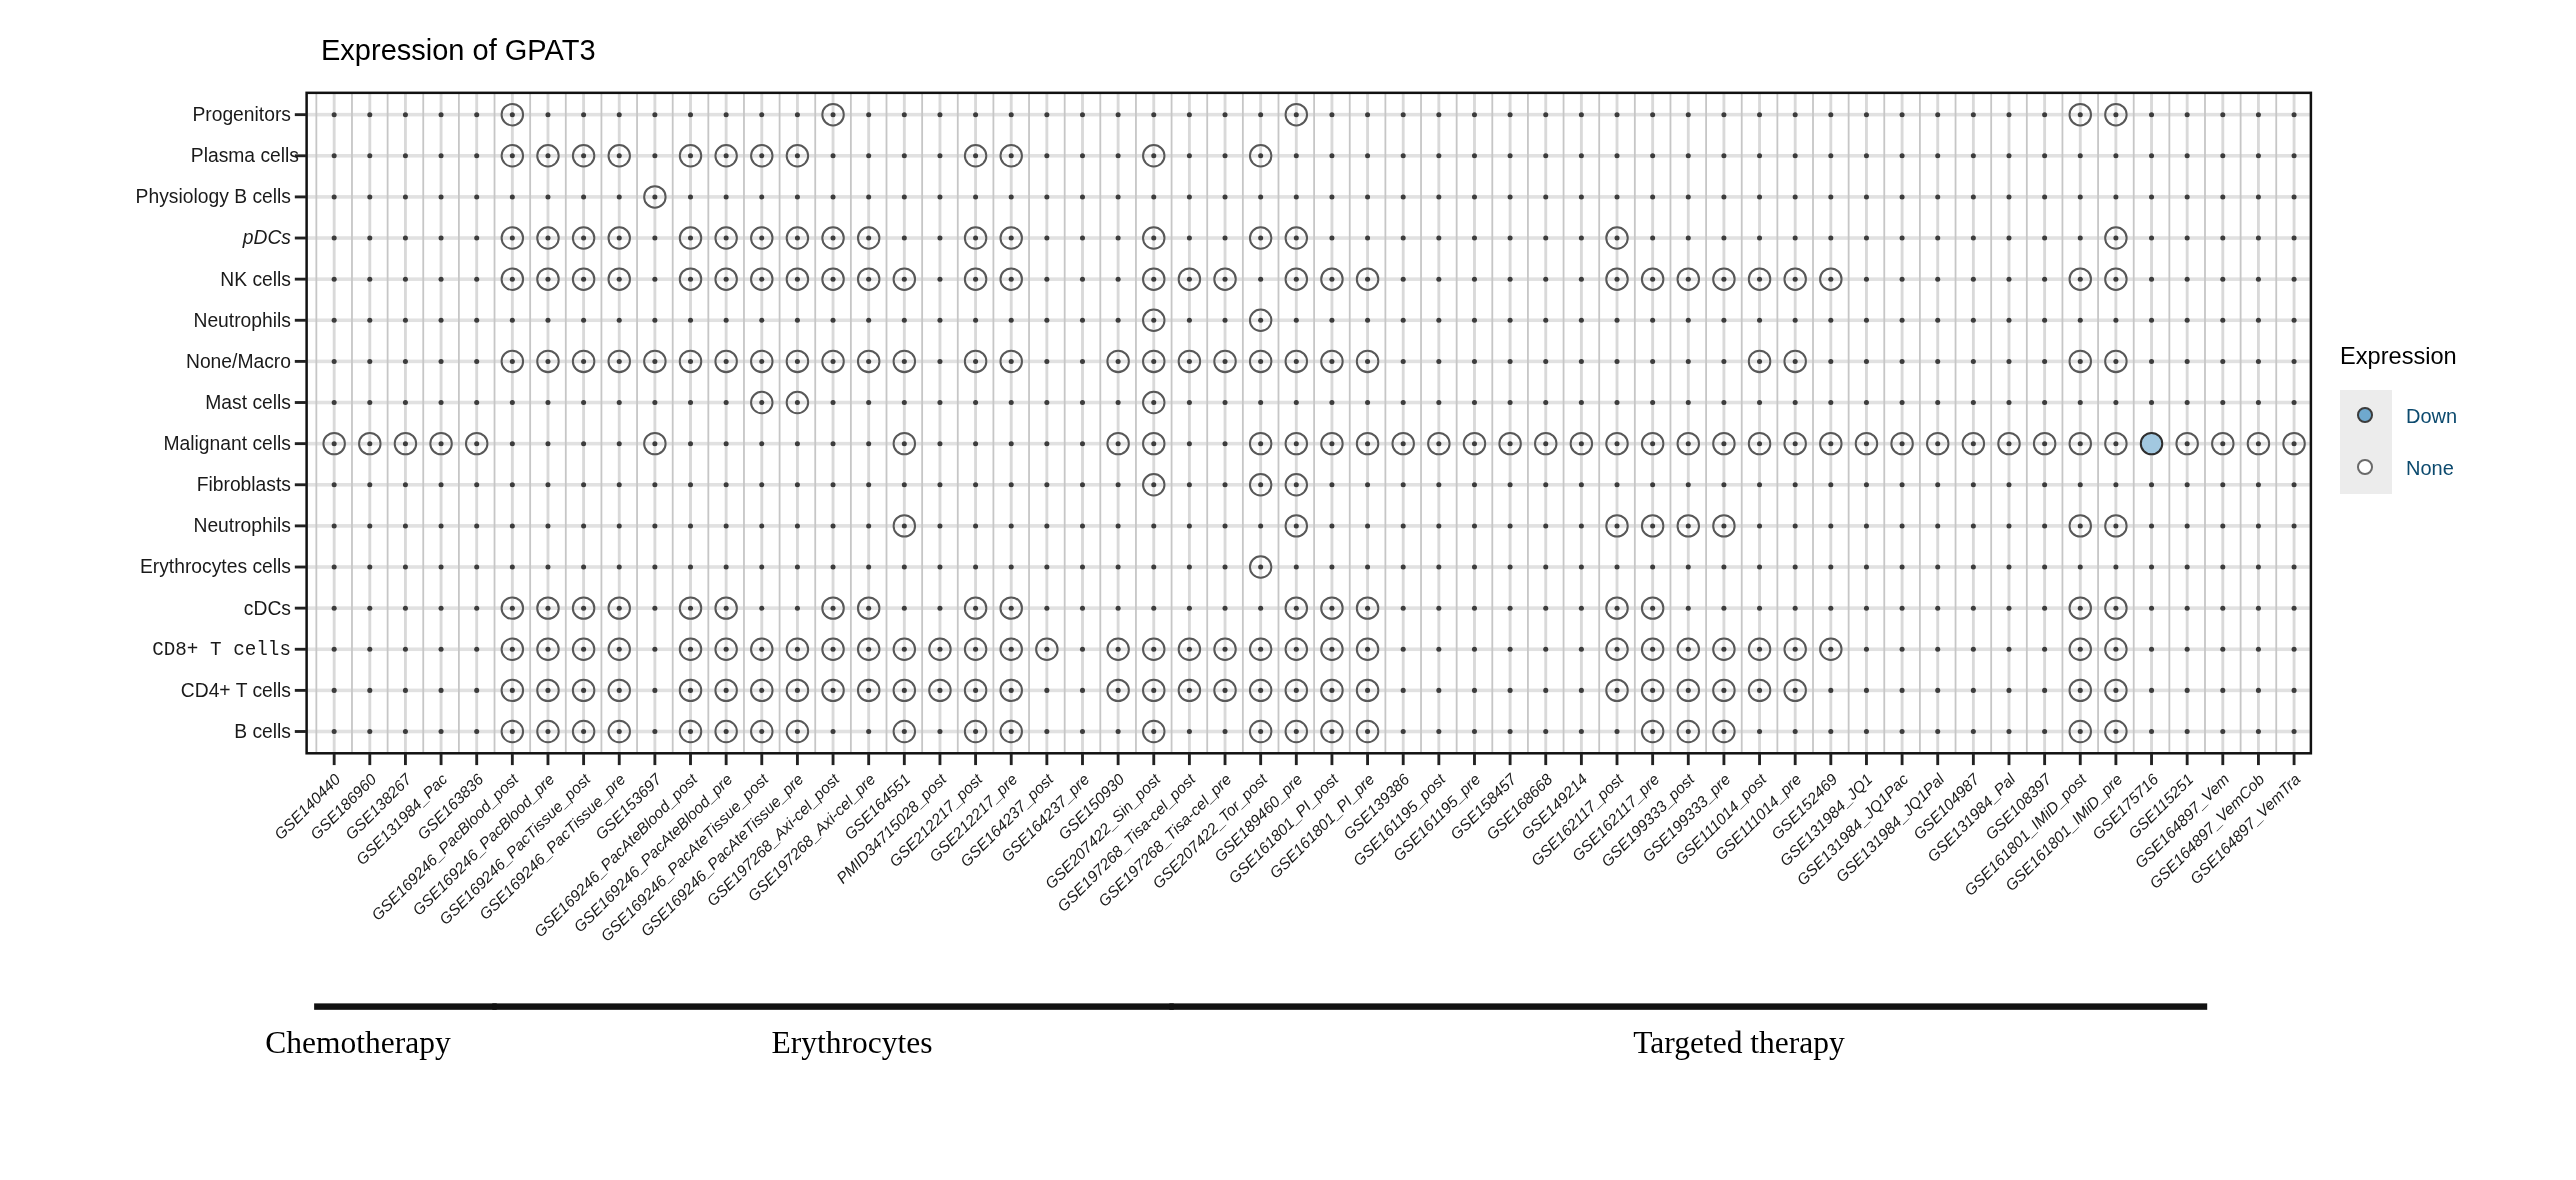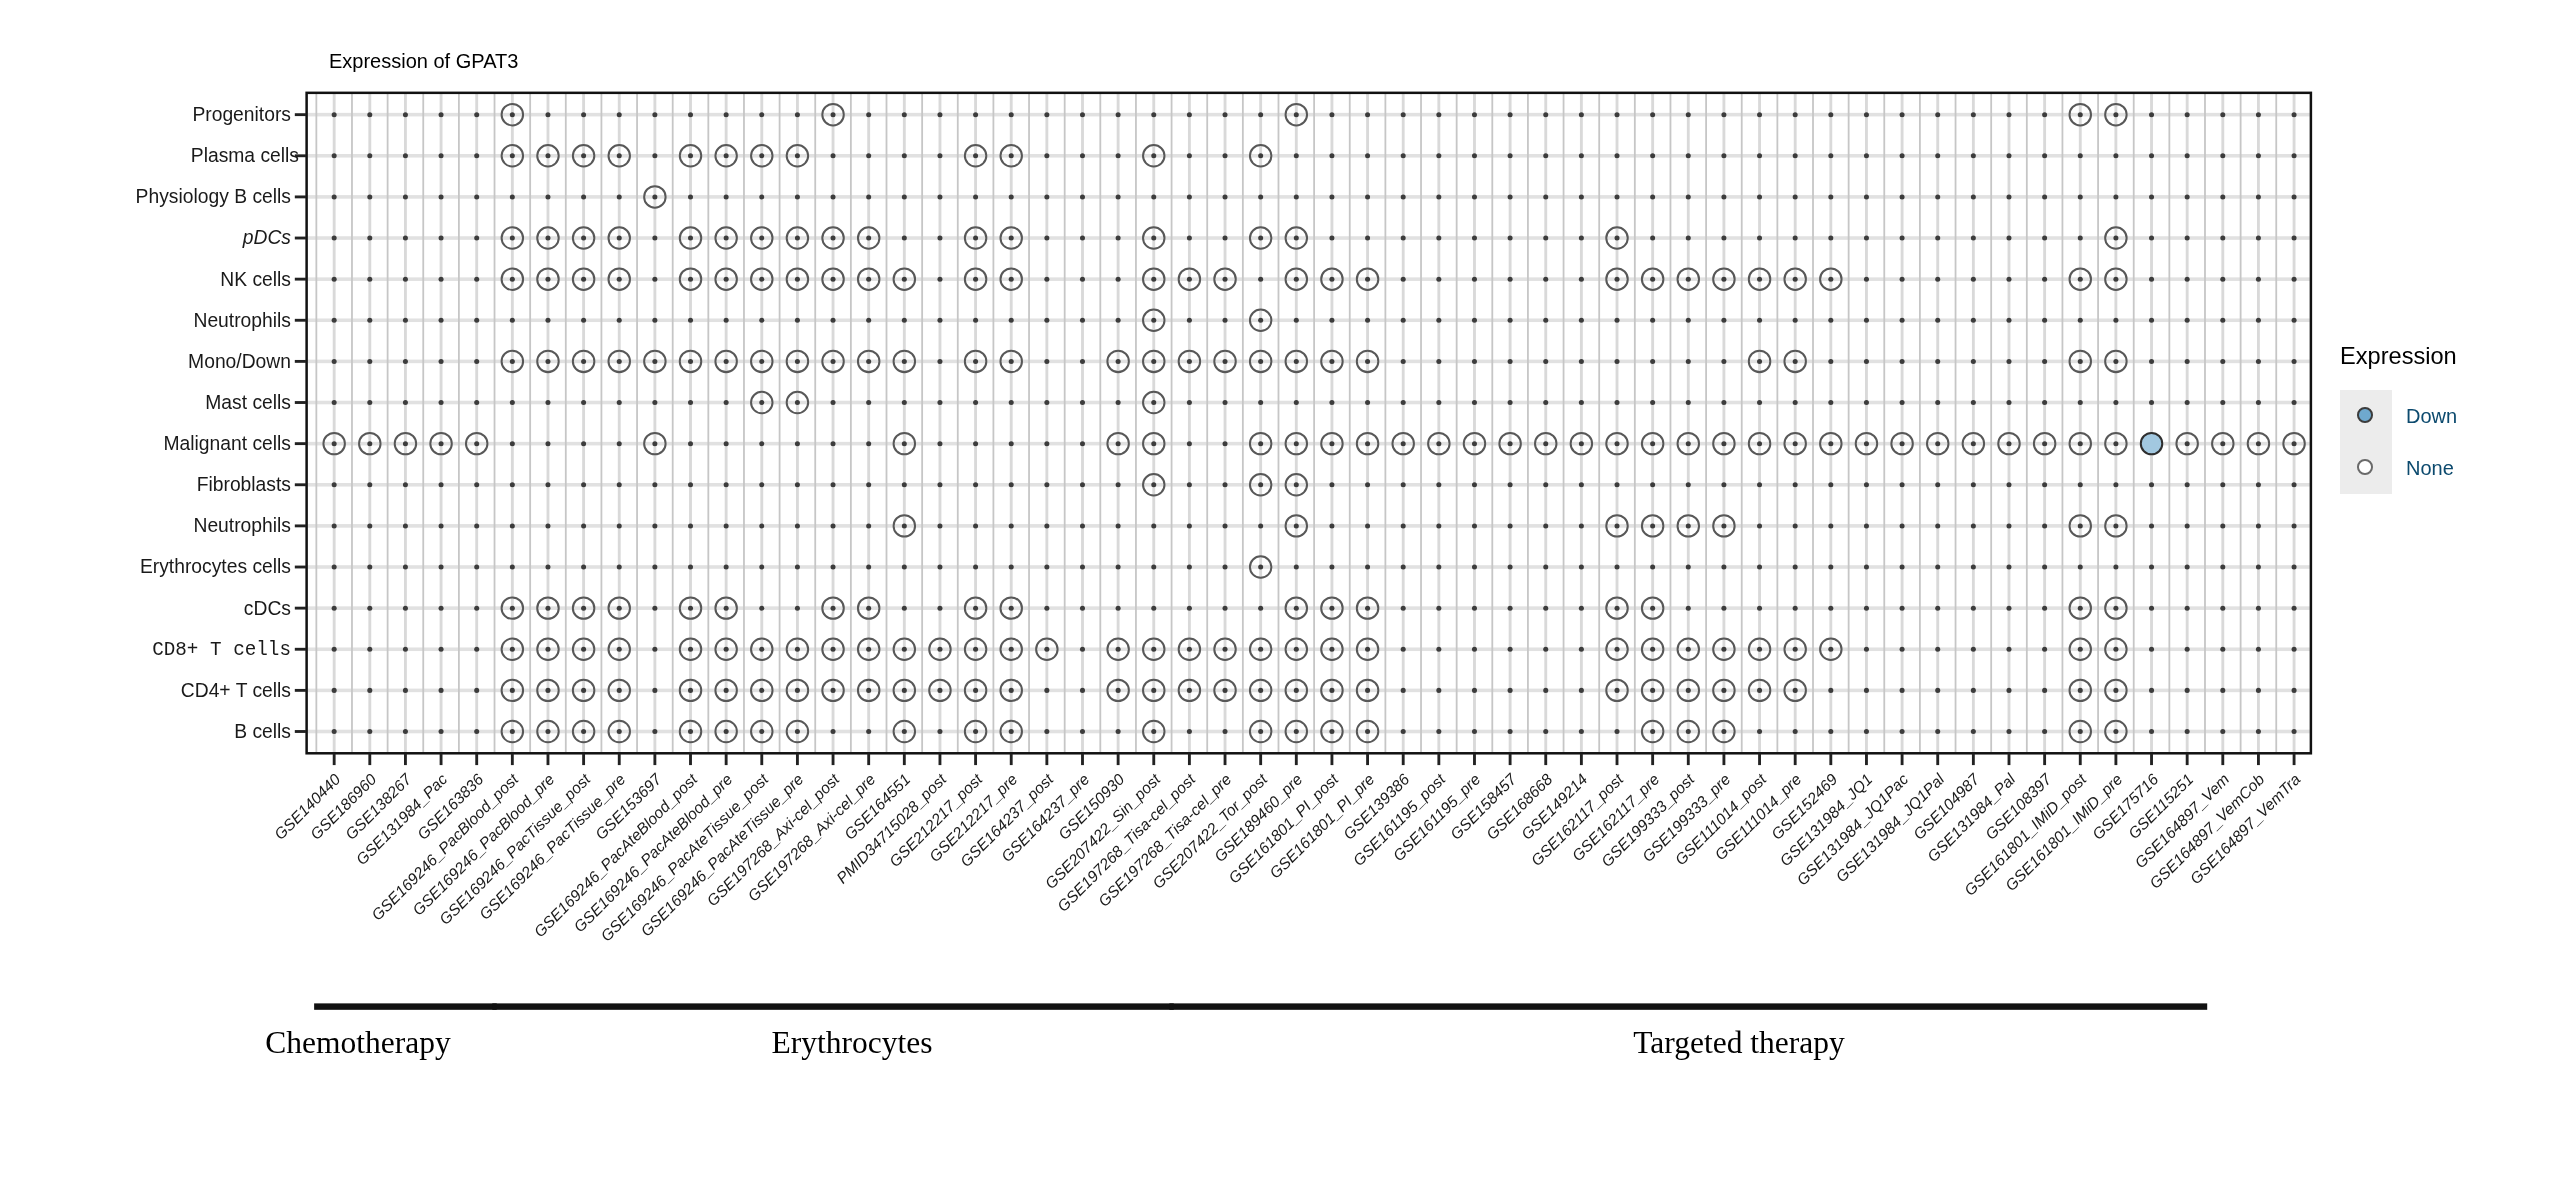--- a/index.html
+++ b/index.html
@@ -1,17 +1,17 @@
 <!DOCTYPE html>
 <html style="font-size:11.4px"><head>
 <meta charset="utf-8">
 <style>
   html,body{margin:0;padding:0;background:#ffffff;}
   body{width:2576px;height:1181px;position:relative;font-family:"Liberation Sans",sans-serif;overflow:hidden;}
-  #plot-title{position:absolute;left:329px;top:34px;font-size:20px;color:#000;margin-top:16px;}
+  #plot-title{position:absolute;left:321px;top:34px;font-size:29px;color:#000;}
   #panel-svg{position:absolute;left:0;top:0;}
   .ylab{position:absolute;width:215px;text-align:right;font-size:19.3px;color:#1a1a1a;line-height:23px;}
   .xlab{position:absolute;width:308px;height:21.5px;text-align:right;font-size:15.7px;font-style:italic;color:#1b1b1b;line-height:21.5px;transform-origin:100% 0;transform:rotate(-45deg);white-space:nowrap;}
   #legend{position:absolute;left:2340px;top:343px;}
   #legend-title{font-size:23.6px;color:#000;margin-bottom:20px;}
   .lg-row{position:relative;height:52px;}
   .lg-key{position:absolute;left:0;top:0;width:52px;height:52px;background:#ececec;}
   .lg-dot{position:absolute;left:17px;top:17px;width:15.7px;height:15.7px;border-radius:50%;box-sizing:border-box;}
   .lg-label{position:absolute;left:66px;top:0;line-height:52px;font-size:20px;color:#0c4a6e;white-space:nowrap;}
   .grp-label{position:absolute;top:1025px;font-size:31.5px;font-family:"Liberation Serif",serif;color:#000;transform:translateX(-50%);white-space:nowrap;}
@@ -1386,21 +1386,21 @@
 <div class="grp-label" id="grp-0" style="left: 358px;">Chemotherapy</div>
 <div class="grp-label" id="grp-1" style="left: 852px;">Erythrocytes</div>
 <div class="grp-label" id="grp-2" style="left: 1739px;">Targeted therapy</div>
 
 <div class="ylab" style="left: 76px; top: 103px;">Progenitors</div>
 <div class="ylab" style="left: 84px; top: 144px;">Plasma cells</div>
 <div class="ylab" style="left: 76px; top: 185px;">Physiology B cells</div>
 <div class="ylab" style="left: 76px; top: 226px; font-style: italic;">pDCs</div>
 <div class="ylab" style="left: 76px; top: 268px;">NK cells</div>
 <div class="ylab" style="left: 76px; top: 309px;">Neutrophils</div>
-<div class="ylab" style="left: 76px; top: 350px;">Mono/Down</div>
+<div class="ylab" style="left: 76px; top: 350px;">None/Macro</div>
 <div class="ylab" style="left: 76px; top: 391px;">Mast cells</div>
 <div class="ylab" style="left: 76px; top: 432px;">Malignant cells</div>
 <div class="ylab" style="left: 76px; top: 473px;">Fibroblasts</div>
 <div class="ylab" style="left: 76px; top: 514px;">Neutrophils</div>
 <div class="ylab" style="left: 76px; top: 555px;">Erythrocytes cells</div>
 <div class="ylab" style="left: 76px; top: 597px;">cDCs</div>
 <div class="ylab" style="left: 76px; top: 639px; font-family: Liberation Mono, monospace;">CD8+ T cells</div>
 <div class="ylab" style="left: 76px; top: 679px;">CD4+ T cells</div>
 <div class="ylab" style="left: 76px; top: 720px;">B cells</div>
 <div class="xlab" style="left: 22px; top: 769px;">GSE140440</div>

